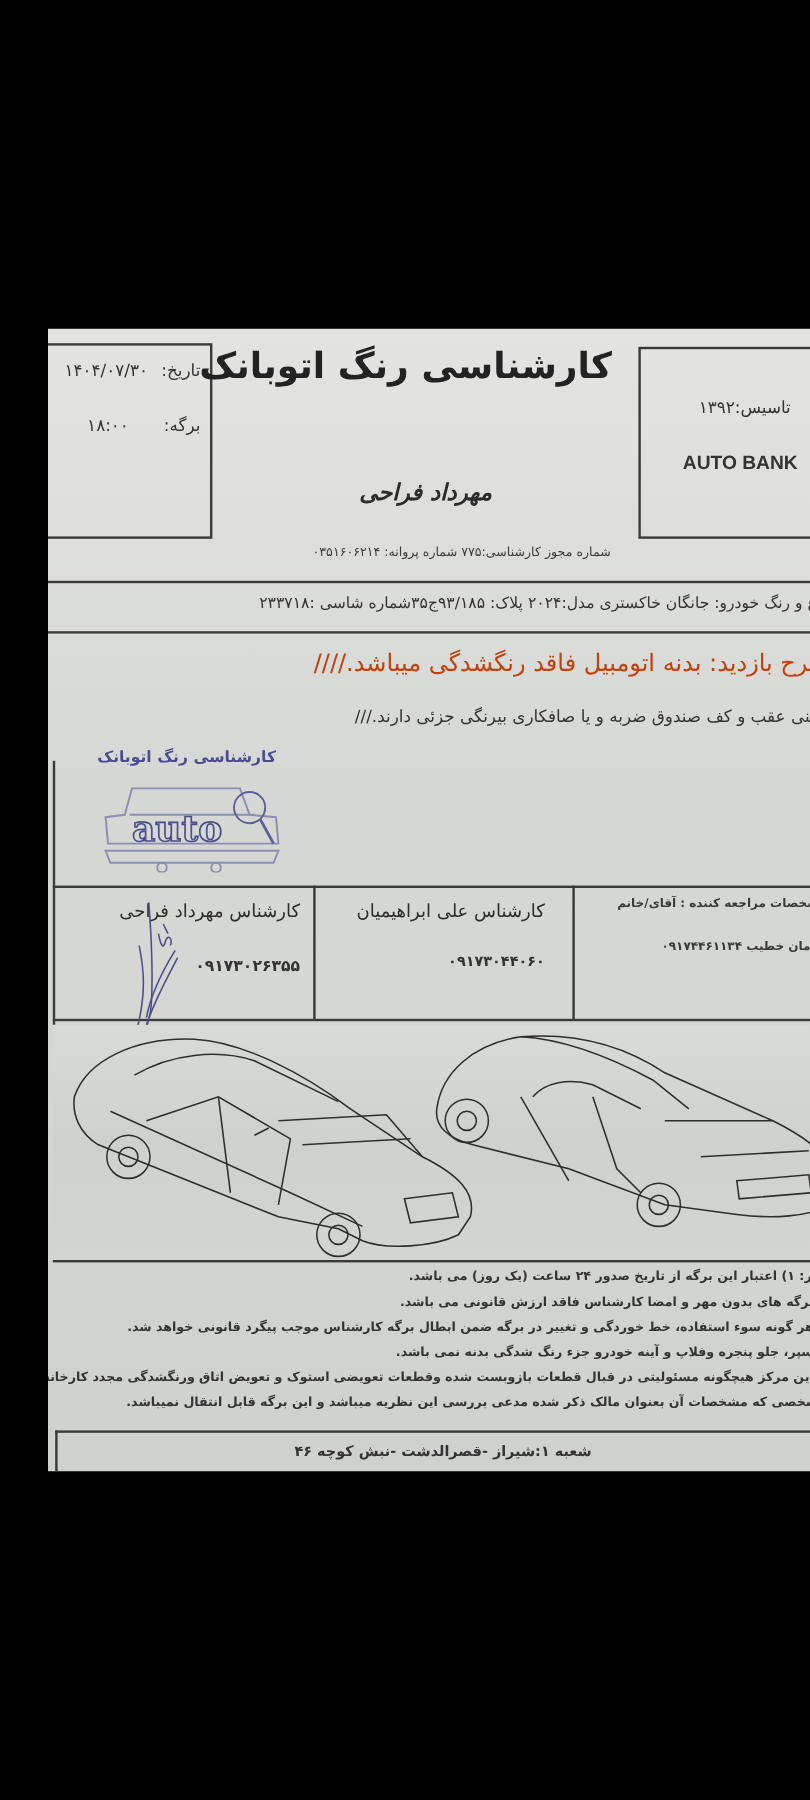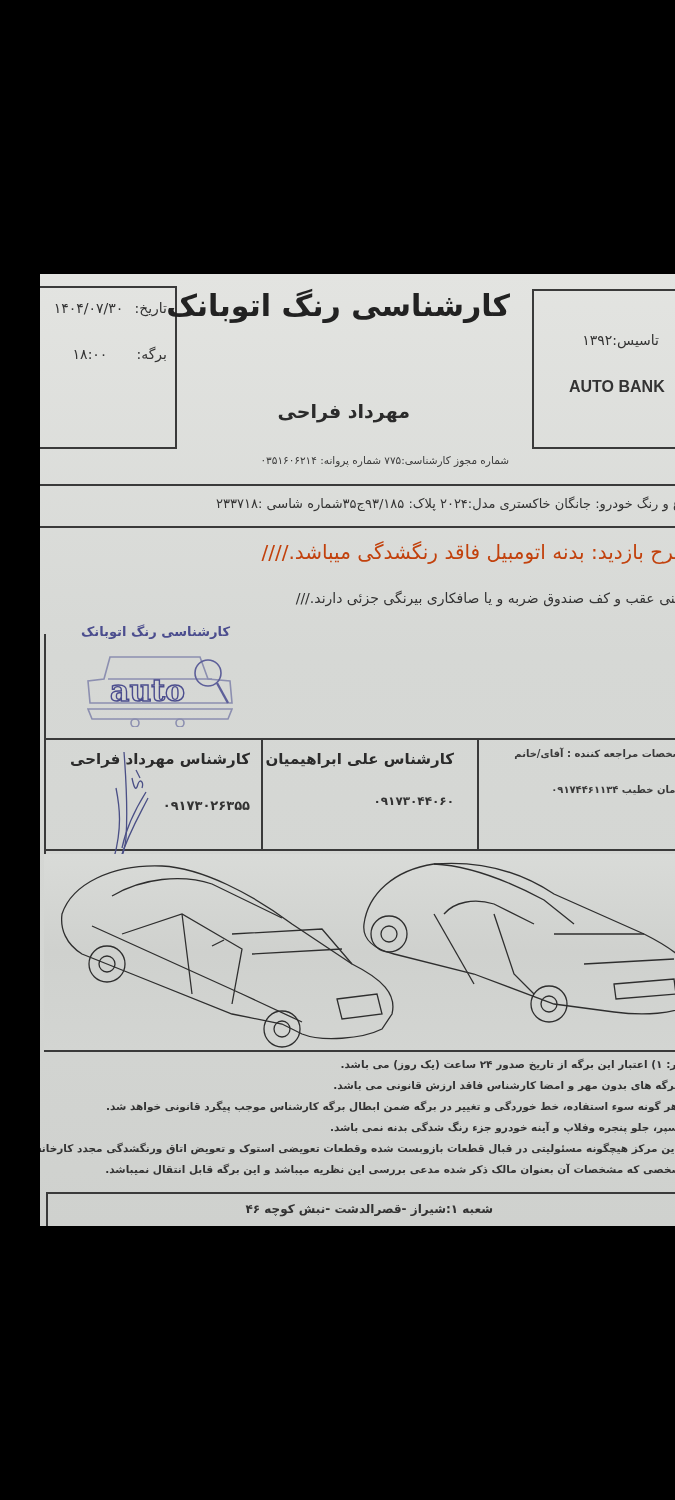--- a/index.html
+++ b/index.html
@@ -11,21 +11,21 @@
   .box { border:2px solid #3a3a3a; box-sizing:border-box; }
   .header-title { font-size:30px; font-weight:bold; color:#222; letter-spacing:0; }
   .sub-name { font-size:19px; font-weight:bold; color:#2b2b2b; }
   .small { font-size:10.5px; color:#3b3b3b;text-align:right; }
   .date-text { font-size:14px; color:#333; }
   .autobank { font-size:16px; font-weight:bold; color:#333; font-family:"Liberation Sans", sans-serif;text-align:right; }
   .est { font-size:14px; color:#333; }
   .vehicle-row { font-size:13px; color:#333; }
   .desc1 { font-size:20px; font-weight:normal; color:#c2410c; }
   .desc2 { font-size:14px; font-weight:normal; color:#333; }
-  .expert { font-size:15px; font-weight:bold; color:#2b2b2b; }
+  .expert { font-size:15px; font-weight:normal; color:#2b2b2b; }
   .phone { font-size:13px; font-weight:bold; color:#333; }
   .client { font-size:10px; color:#3a3a3a;font-weight:bold; }
   .notes { font-size:10.5px; font-weight:bold; color:#333; line-height:21px; }
   .branch { font-size:12px; font-weight:bold; color:#333; }
   .stamp-text { font-size:13px; font-weight:bold; color:#4b4d8e; }
   .hline { position:absolute; height:2px; background:#3a3a3a; }
   .vline { position:absolute; width:2px; background:#3a3a3a; }
 </style>
 </head>
 <body>
@@ -37,21 +37,21 @@
   <div class="abs rtl" style="right:548px; top:24px;">
     <span class="date-text">تاریخ:</span>
     <span class="date-text" style="margin-right:6px;">۱۴۰۴/۰۷/۳۰</span>
   </div>
   <div class="abs rtl" style="right:548px; top:70px;">
     <span class="date-text">برگه:</span>
     <span class="date-text" style="margin-right:24px;">۱۸:۰۰</span>
   </div>
 
   <div class="abs rtl header-title" style="right:205px; top:14px;">کارشناسی رنگ اتوبانک</div>
-  <div class="abs rtl sub-name" style="right:305px; top:126px;">مهرداد فراحی</div>
+  <div class="abs rtl sub-name" style="right:305px; top:126px;font-style:italic;">مهرداد فراحی</div>
   <div class="abs rtl small" style="right:206px; top:180px;">شماره مجوز کارشناسی:۷۷۵   شماره پروانه: ۰۳۵۱۶۰۶۲۱۴</div>
 
   <div class="abs box" style="left:492px; top:15px; width:171px; height:160px;"></div>
   <div class="abs rtl est" style="right:56px; top:58px;">تاسیس:۱۳۹۲</div>
   <div class="abs autobank" style="left:529px; top:104px;">AUTO BANK</div>
 
   <div class="hline" style="left:0; top:210px; width:660px;"></div>
   <div class="vline" style="left:658px; top:210px; height:370px;"></div>
 
   <div class="abs rtl vehicle-row" style="right:24px; top:222px;">نوع و رنگ خودرو: جانگان خاکستری مدل:۲۰۲۴ پلاک: ۹۳/۱۸۵ج۳۵شماره شاسی :۲۳۳۷۱۸</div>

